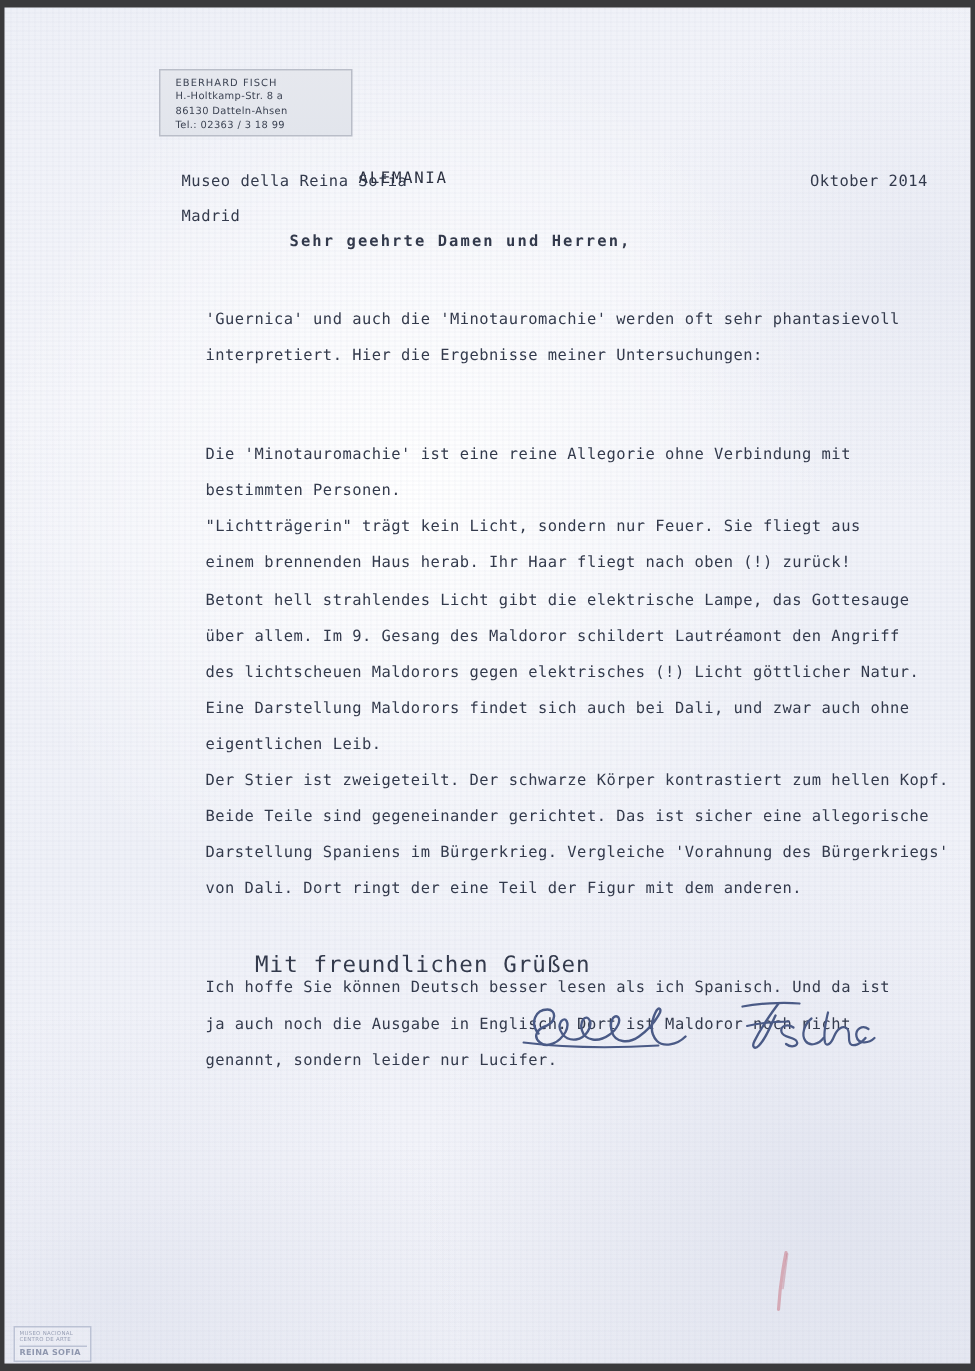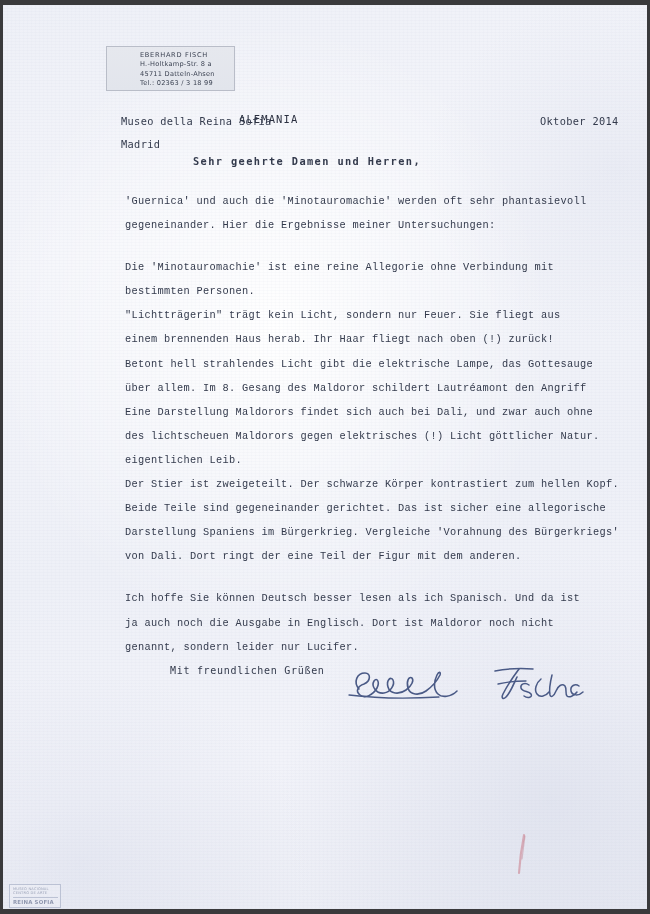--- a/index.html
+++ b/index.html
@@ -72,21 +72,20 @@
     border: 1px solid #b9bdc8;
     padding: 4px 0 0 10px;
   }
   #sender-box .sline {
     font-family: "DejaVu Sans", sans-serif;
     font-size: 6.6px;
     line-height: 9.4px;
     color: #3c4353;
     letter-spacing: 0.25px;
     white-space: nowrap;
-    margin-left: 23px;
   }
   #sender-box .sline.name { letter-spacing: 0.7px; }
 
   
   #country {
     position: absolute;
     left: 236px;
     top: 64px;
     font-family: "DejaVu Sans Mono", monospace;
     font-size: 10.5px;
@@ -131,40 +130,39 @@
     font-weight: bold;
   }
 
   
   #body {
     position: absolute;
     left: 118px;
     top: 180px;
     width: 500px;
   }
-  #body .para { margin: 4px; font-family: Liberation Mono, monospace; }
+  #body .para { margin: 16px; }
   #body .bline {
     font-size: 10.3px;
     line-height: 24.1px;
     color: #333a4c;
     letter-spacing: 0.32px;
     white-space: nowrap;
   }
   #body .gap { height: 10px; }
 
   
   #closing {
     position: absolute;
     left: 167px;
     top: 629px;
-    font-size: 10px;
+    font-size: 15px;
     color: #333a4c;
     letter-spacing: 0.7px;
     white-space: nowrap;
-    margin-top: 31px;
   }
 
   
   #signature {
     position: absolute;
     left: 340px;
     top: 650px;
     width: 250px;
     height: 60px;
   }
@@ -216,50 +214,50 @@
 </style>
 </head>
 <body>
 
 <div id="scan">
   <div id="paper">
 
     <div id="sender-box" class="layer">
       <div class="sline name">EBERHARD FISCH</div>
       <div class="sline">H.-Holtkamp-Str. 8 a</div>
-      <div class="sline">45711 Datteln-Ahsen</div>
+      <div class="sline">86130 Datteln-Ahsen</div>
       <div class="sline">Tel.: 02363 / 3 18 99</div>
     </div>
 
     <div id="country" class="layer">ALEMANIA</div>
 
     <div id="recipient" class="layer">
       <div>Museo della Reina Sofia</div>
       <div>Madrid</div>
     </div>
 
     <div id="date" class="layer">Oktober 2014</div>
 
     <div id="salutation" class="layer">Sehr geehrte Damen und Herren,</div>
 
     <div id="body" class="layer">
         <div class="para">
           <div class="bline">'Guernica' und auch die 'Minotauromachie' werden oft sehr phantasievoll</div>
-          <div class="bline">gegeneinander. Hier die Ergebnisse meiner Untersuchungen:</div>
+          <div class="bline">interpretiert. Hier die Ergebnisse meiner Untersuchungen:</div>
         </div>
         <div class="gap"></div>
         <div class="para">
           <div class="bline">Die 'Minotauromachie' ist eine reine Allegorie ohne Verbindung mit</div>
           <div class="bline">bestimmten Personen.</div>
           <div class="bline">"Lichtträgerin" trägt kein Licht, sondern nur Feuer. Sie fliegt aus</div>
           <div class="bline">einem brennenden Haus herab. Ihr Haar fliegt nach oben (!) zurück!</div>
           <div class="bline">Betont hell strahlendes Licht gibt die elektrische Lampe, das Gottesauge</div>
-          <div class="bline">über allem. Im 8. Gesang des Maldoror schildert Lautréamont den Angriff</div>
+          <div class="bline">über allem. Im 9. Gesang des Maldoror schildert Lautréamont den Angriff</div>
+          <div class="bline">des lichtscheuen Maldorors gegen elektrisches (!) Licht göttlicher Natur.</div>
           <div class="bline">Eine Darstellung Maldorors findet sich auch bei Dali, und zwar auch ohne</div>
-          <div class="bline">des lichtscheuen Maldorors gegen elektrisches (!) Licht göttlicher Natur.</div>
           <div class="bline">eigentlichen Leib.</div>
           <div class="bline">Der Stier ist zweigeteilt. Der schwarze Körper kontrastiert zum hellen Kopf.</div>
           <div class="bline">Beide Teile sind gegeneinander gerichtet. Das ist sicher eine allegorische</div>
           <div class="bline">Darstellung Spaniens im Bürgerkrieg. Vergleiche 'Vorahnung des Bürgerkriegs'</div>
           <div class="bline">von Dali. Dort ringt der eine Teil der Figur mit dem anderen.</div>
         </div>
         <div class="gap"></div>
         <div class="para">
           <div class="bline">Ich hoffe Sie können Deutsch besser lesen als ich Spanisch. Und da ist</div>
           <div class="bline">ja auch noch die Ausgabe in Englisch. Dort ist Maldoror noch nicht</div>

